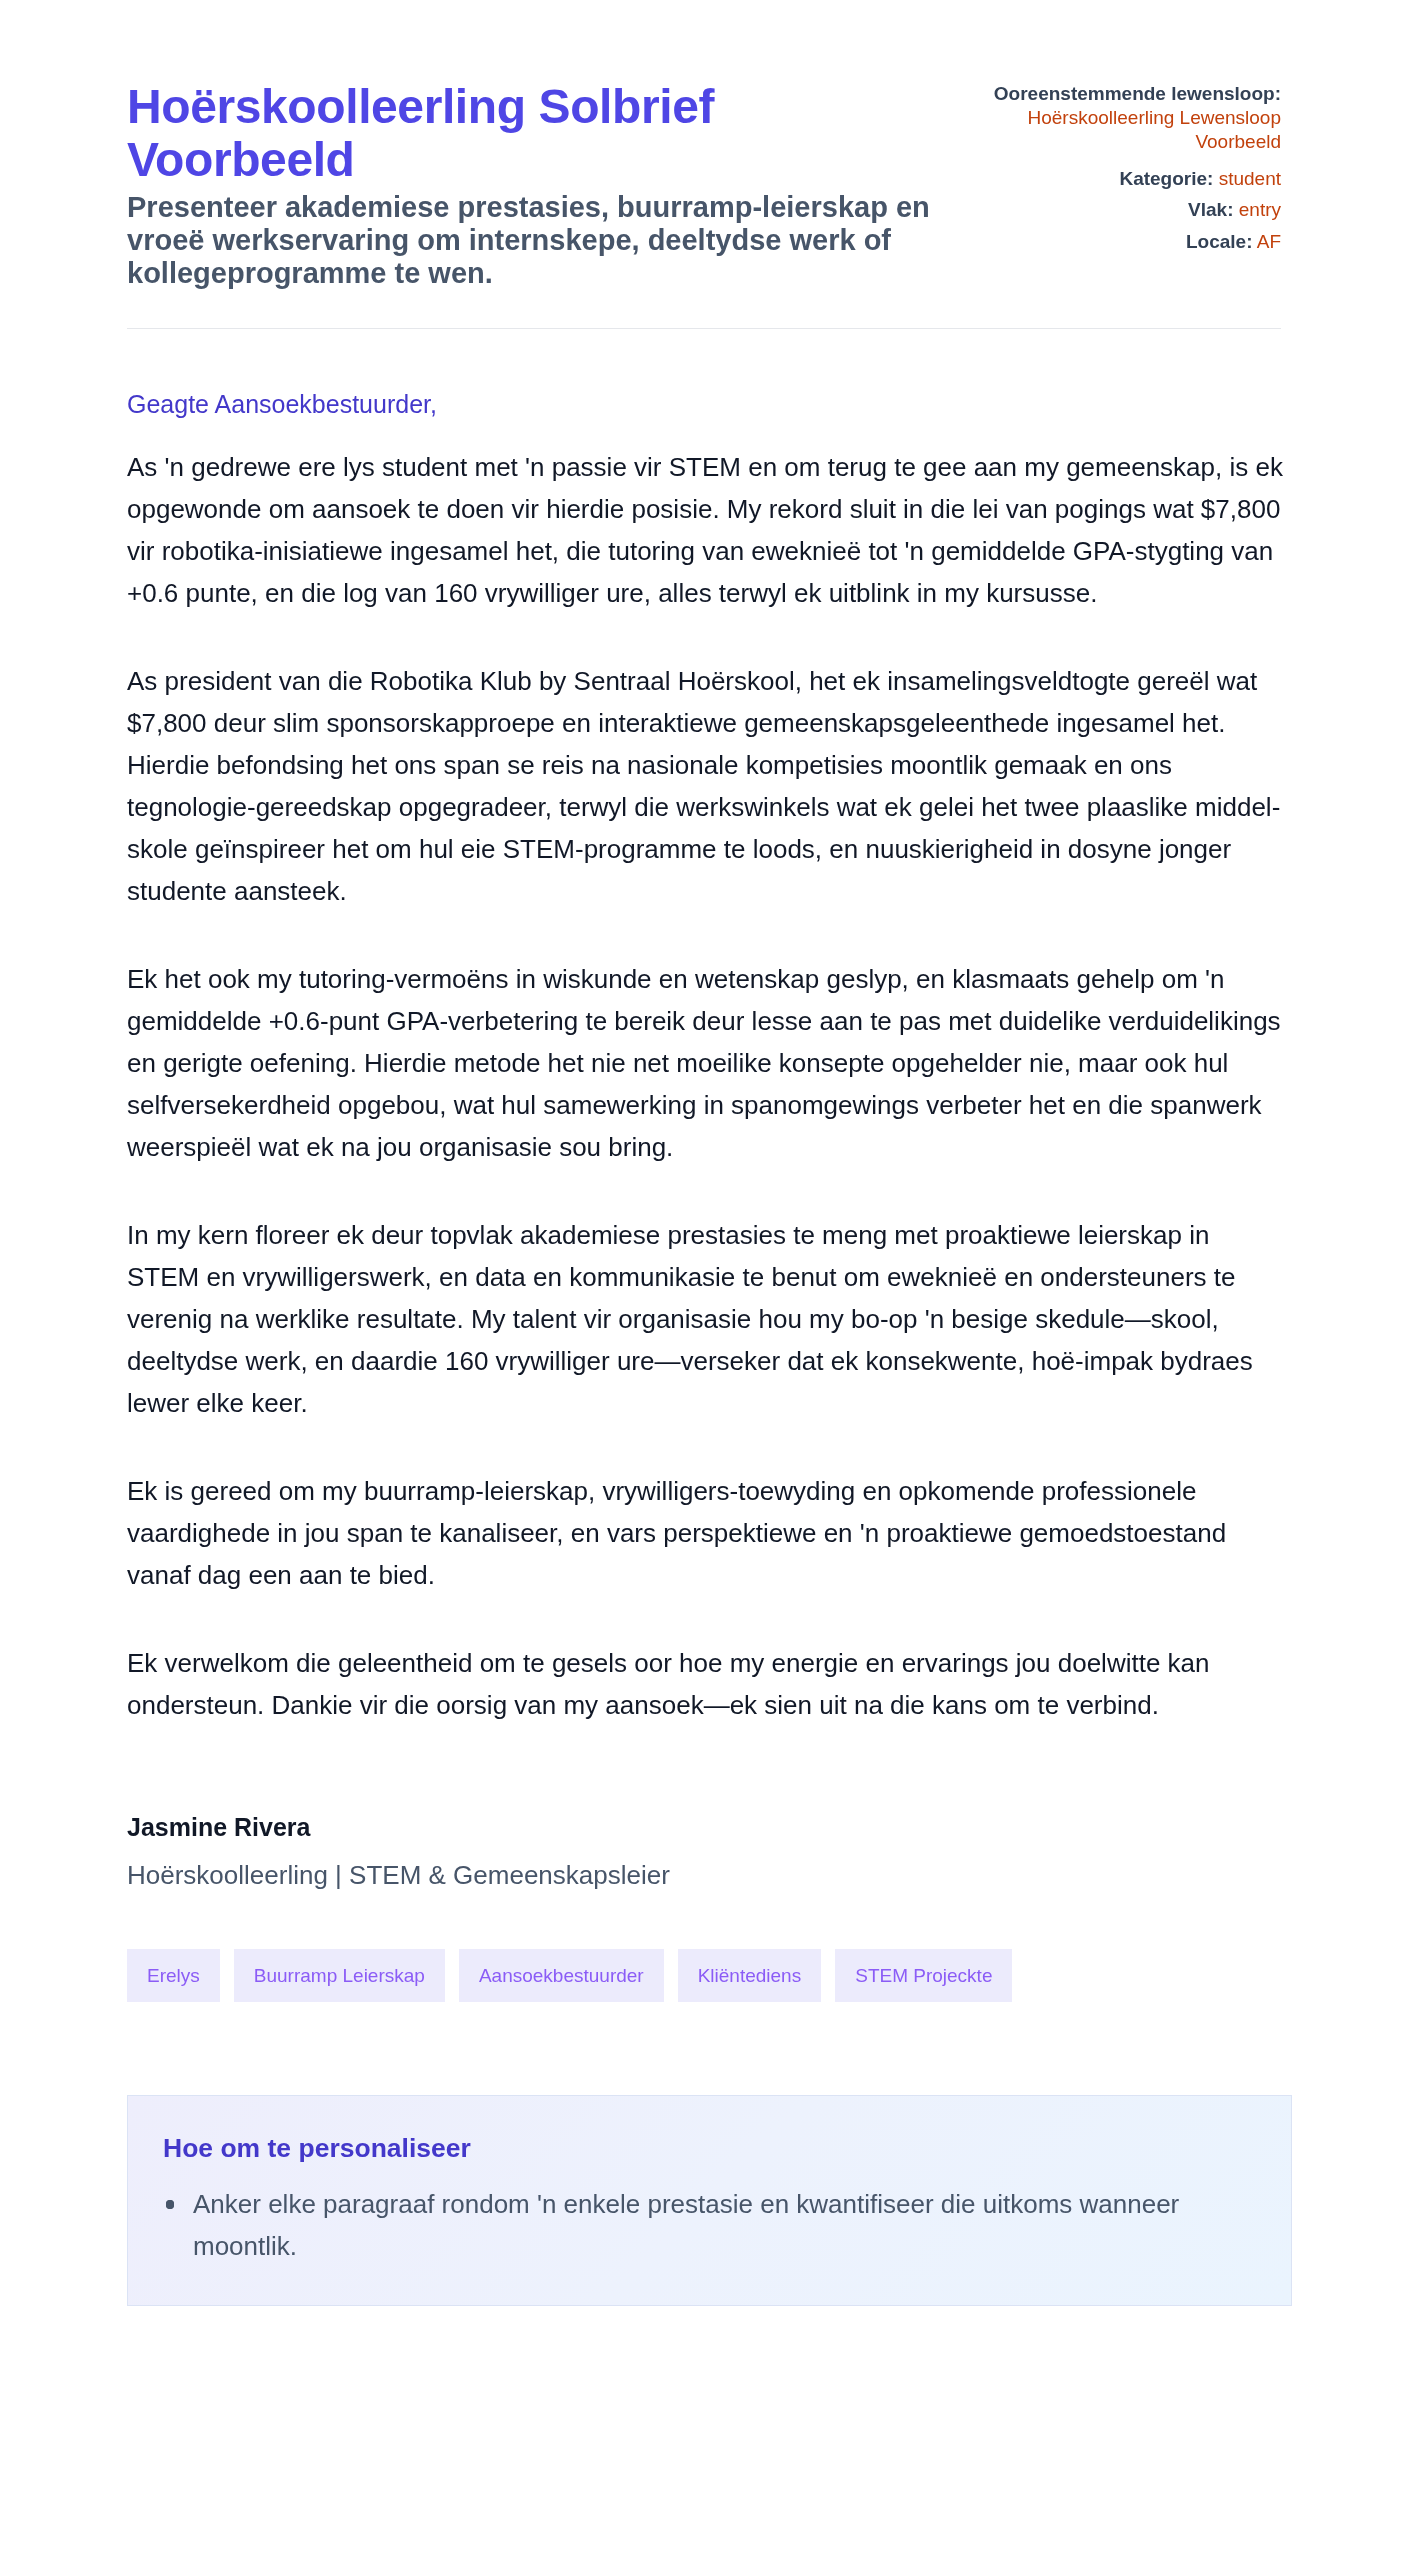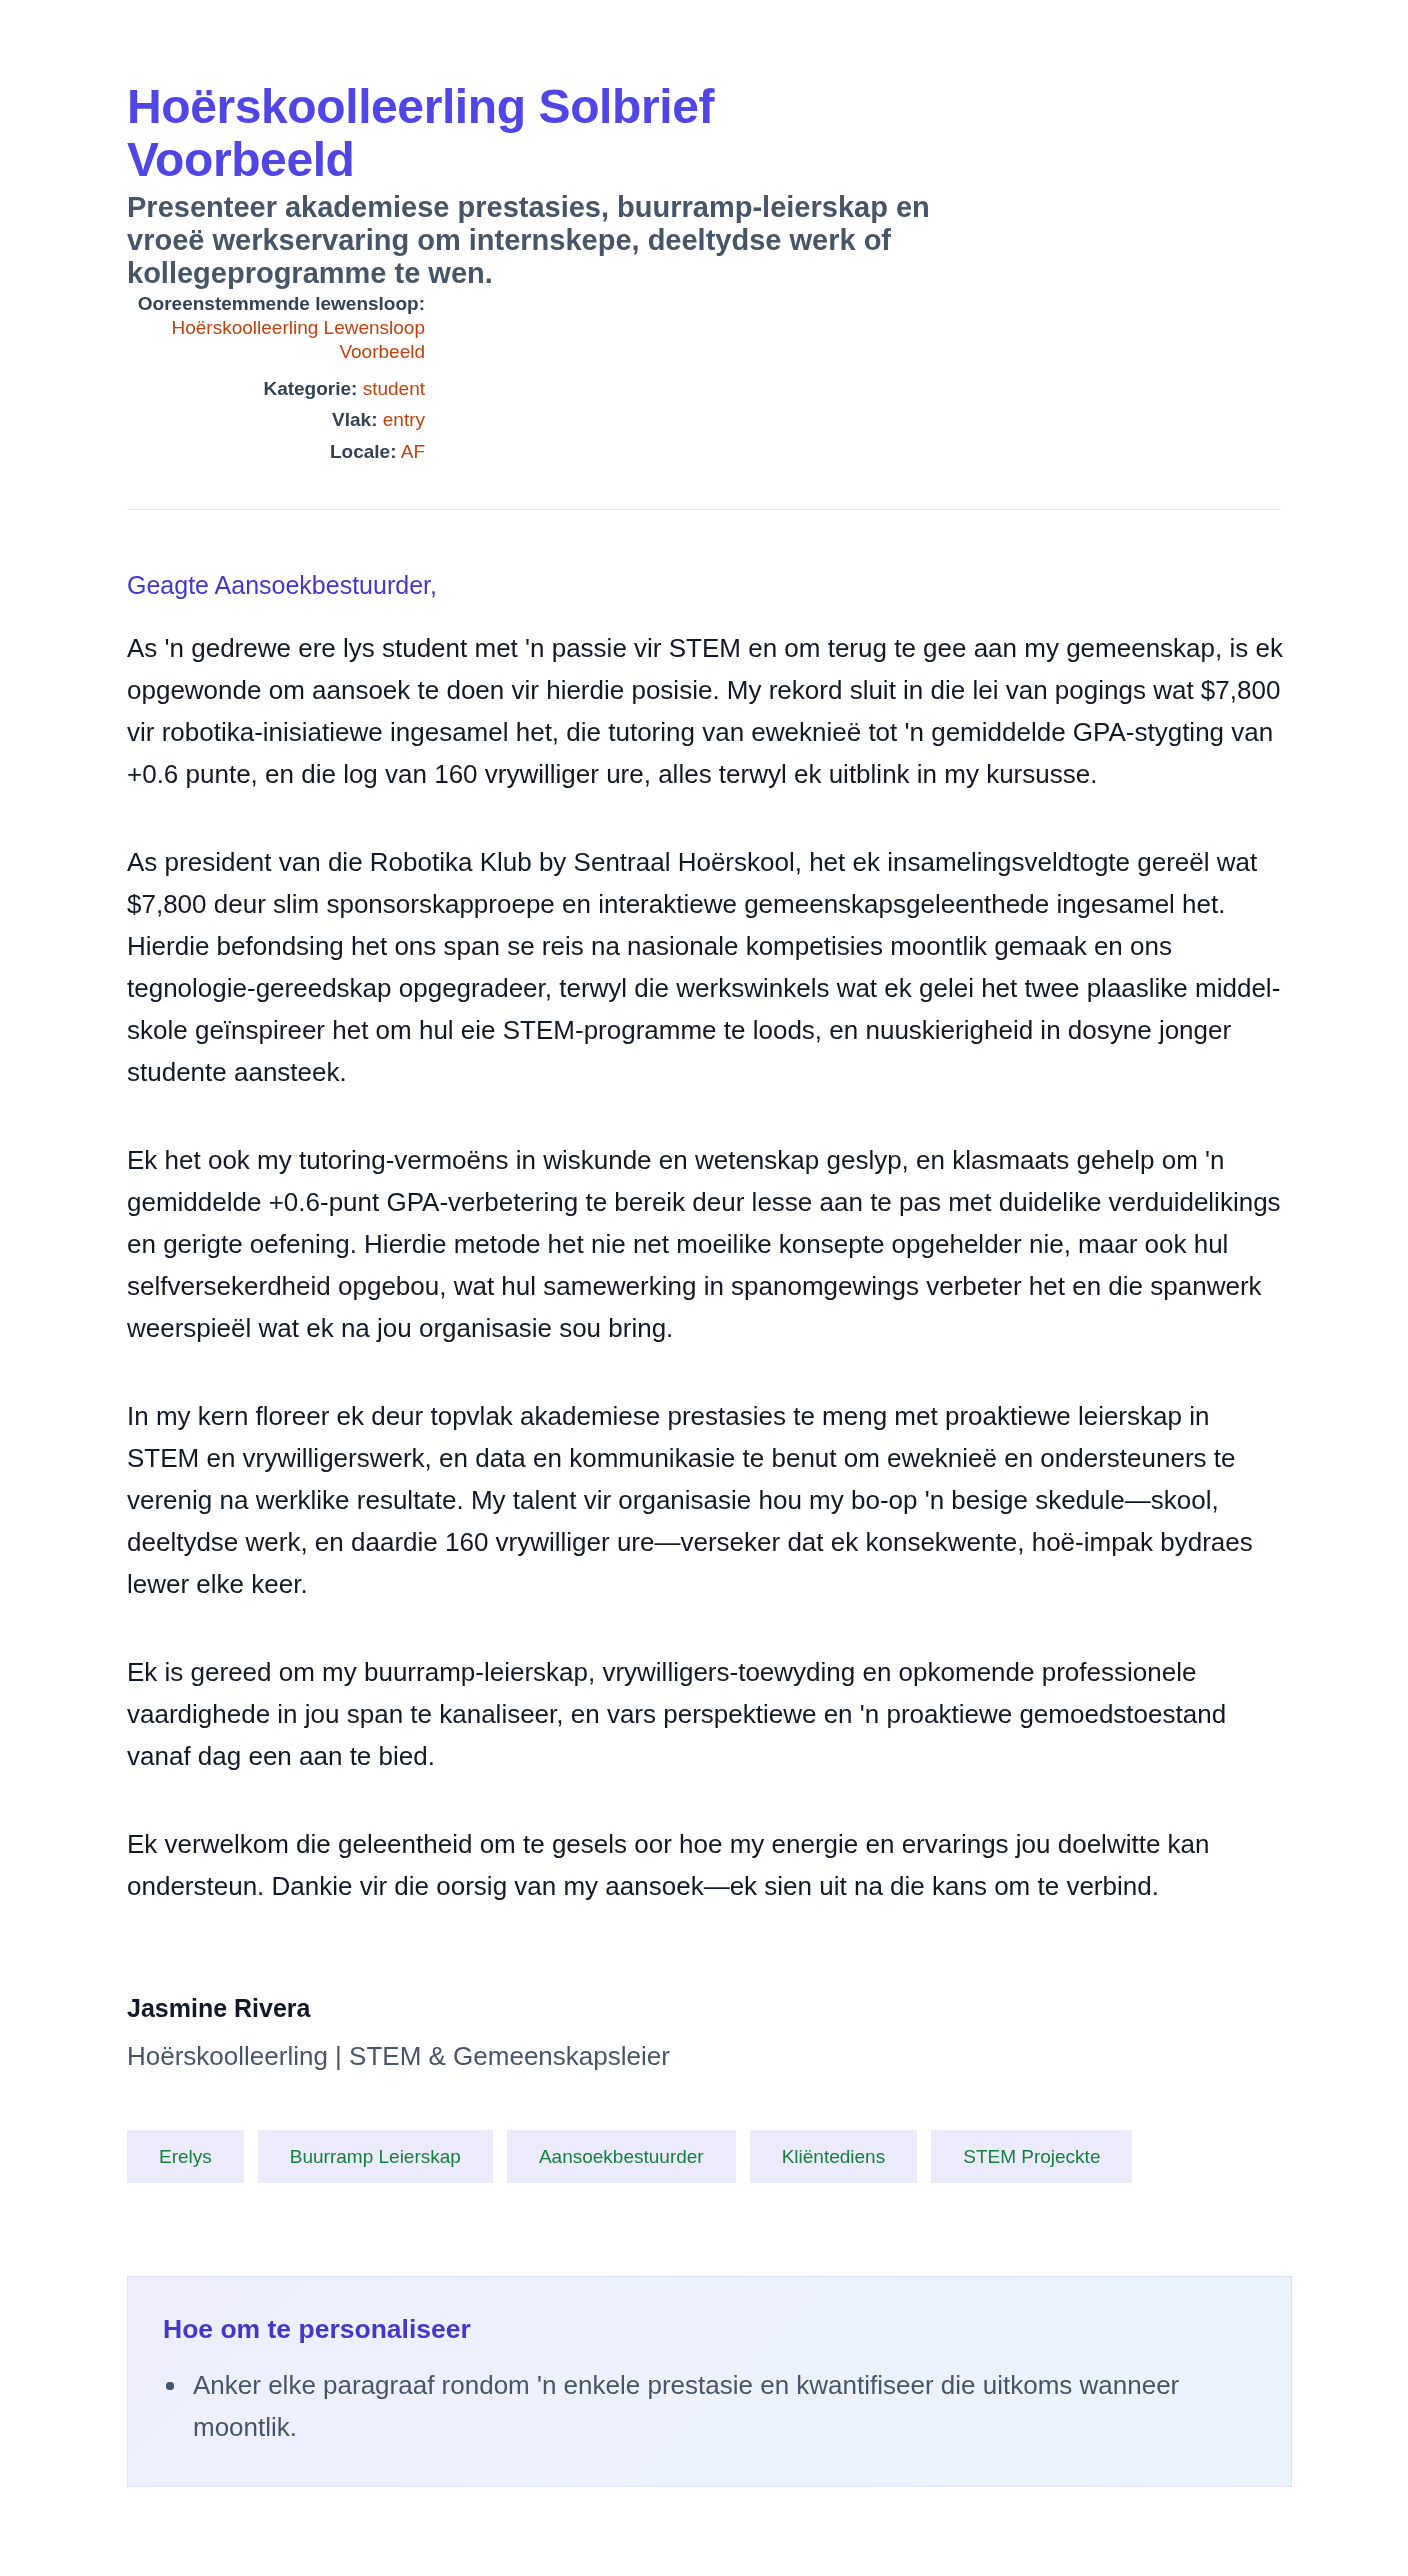--- a/index.html
+++ b/index.html
@@ -15,21 +15,20 @@
       padding: 80px 127px 0 127px;
       position: relative;
     }
     
     .header {
       display: flex;
       justify-content: space-between;
       align-items: flex-start;
       padding-bottom: 38px;
       border-bottom: 1.7px solid #e5e7eb;
-      flex-direction: column;
     }
     .header-left { width: 828px; }
     .title {
       font-size: 48px;
       line-height: 53px;
       font-weight: 700;
       color: #4f46e5;
       letter-spacing: -0.4px;
       width: 745px;
     }
@@ -91,24 +90,24 @@
 
     
     .tags {
       margin-top: 58px;
       display: flex;
       gap: 14px;
     }
     .tag {
       background: #ede9fe;
       background: #ecebfc;
-      color: #15803d;
+      color: #8b5cf6;
       font-size: 19px;
       line-height: 23px;
-      padding: 15px 32px;
+      padding: 15px 20px;
       font-weight: 500;
       white-space: nowrap;
     }
 
     
     .tips {
       margin-top: 93px;
       width: 1165px;
       border: 1.7px solid #dbe3f5;
       background: linear-gradient(135deg, #eeeefc 0%, #edf2fd 50%, #eaf4fe 100%);

